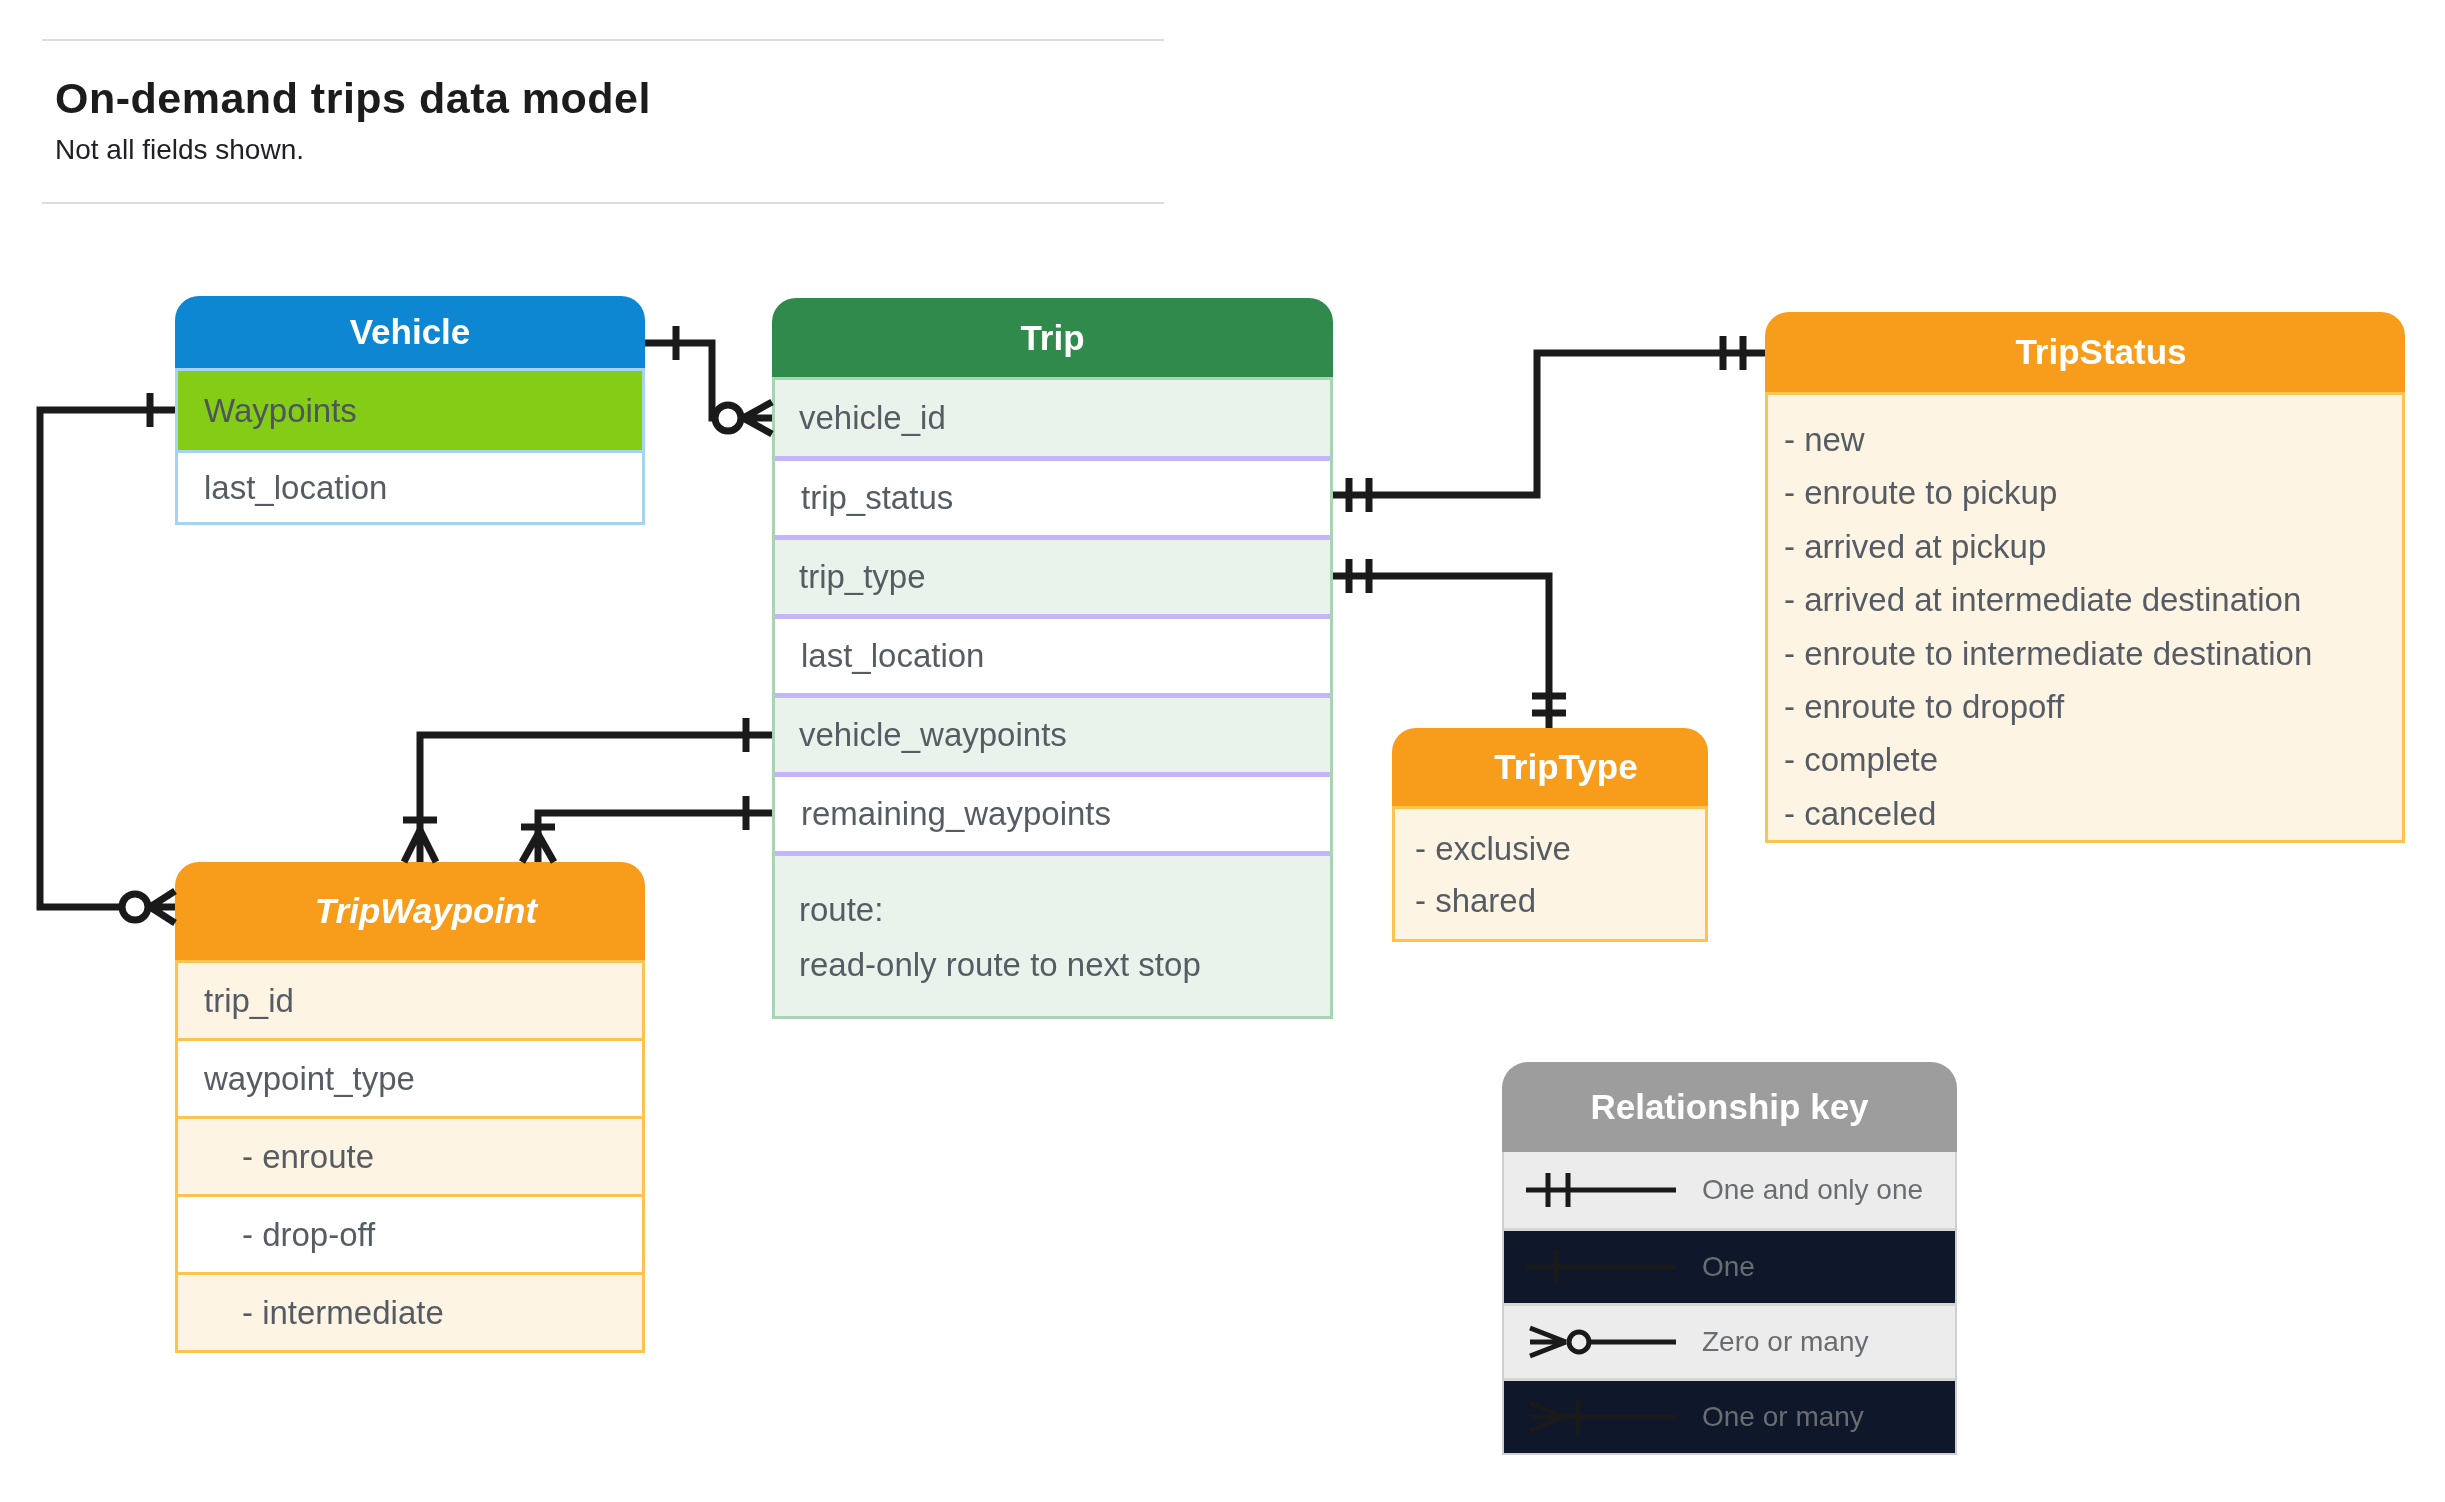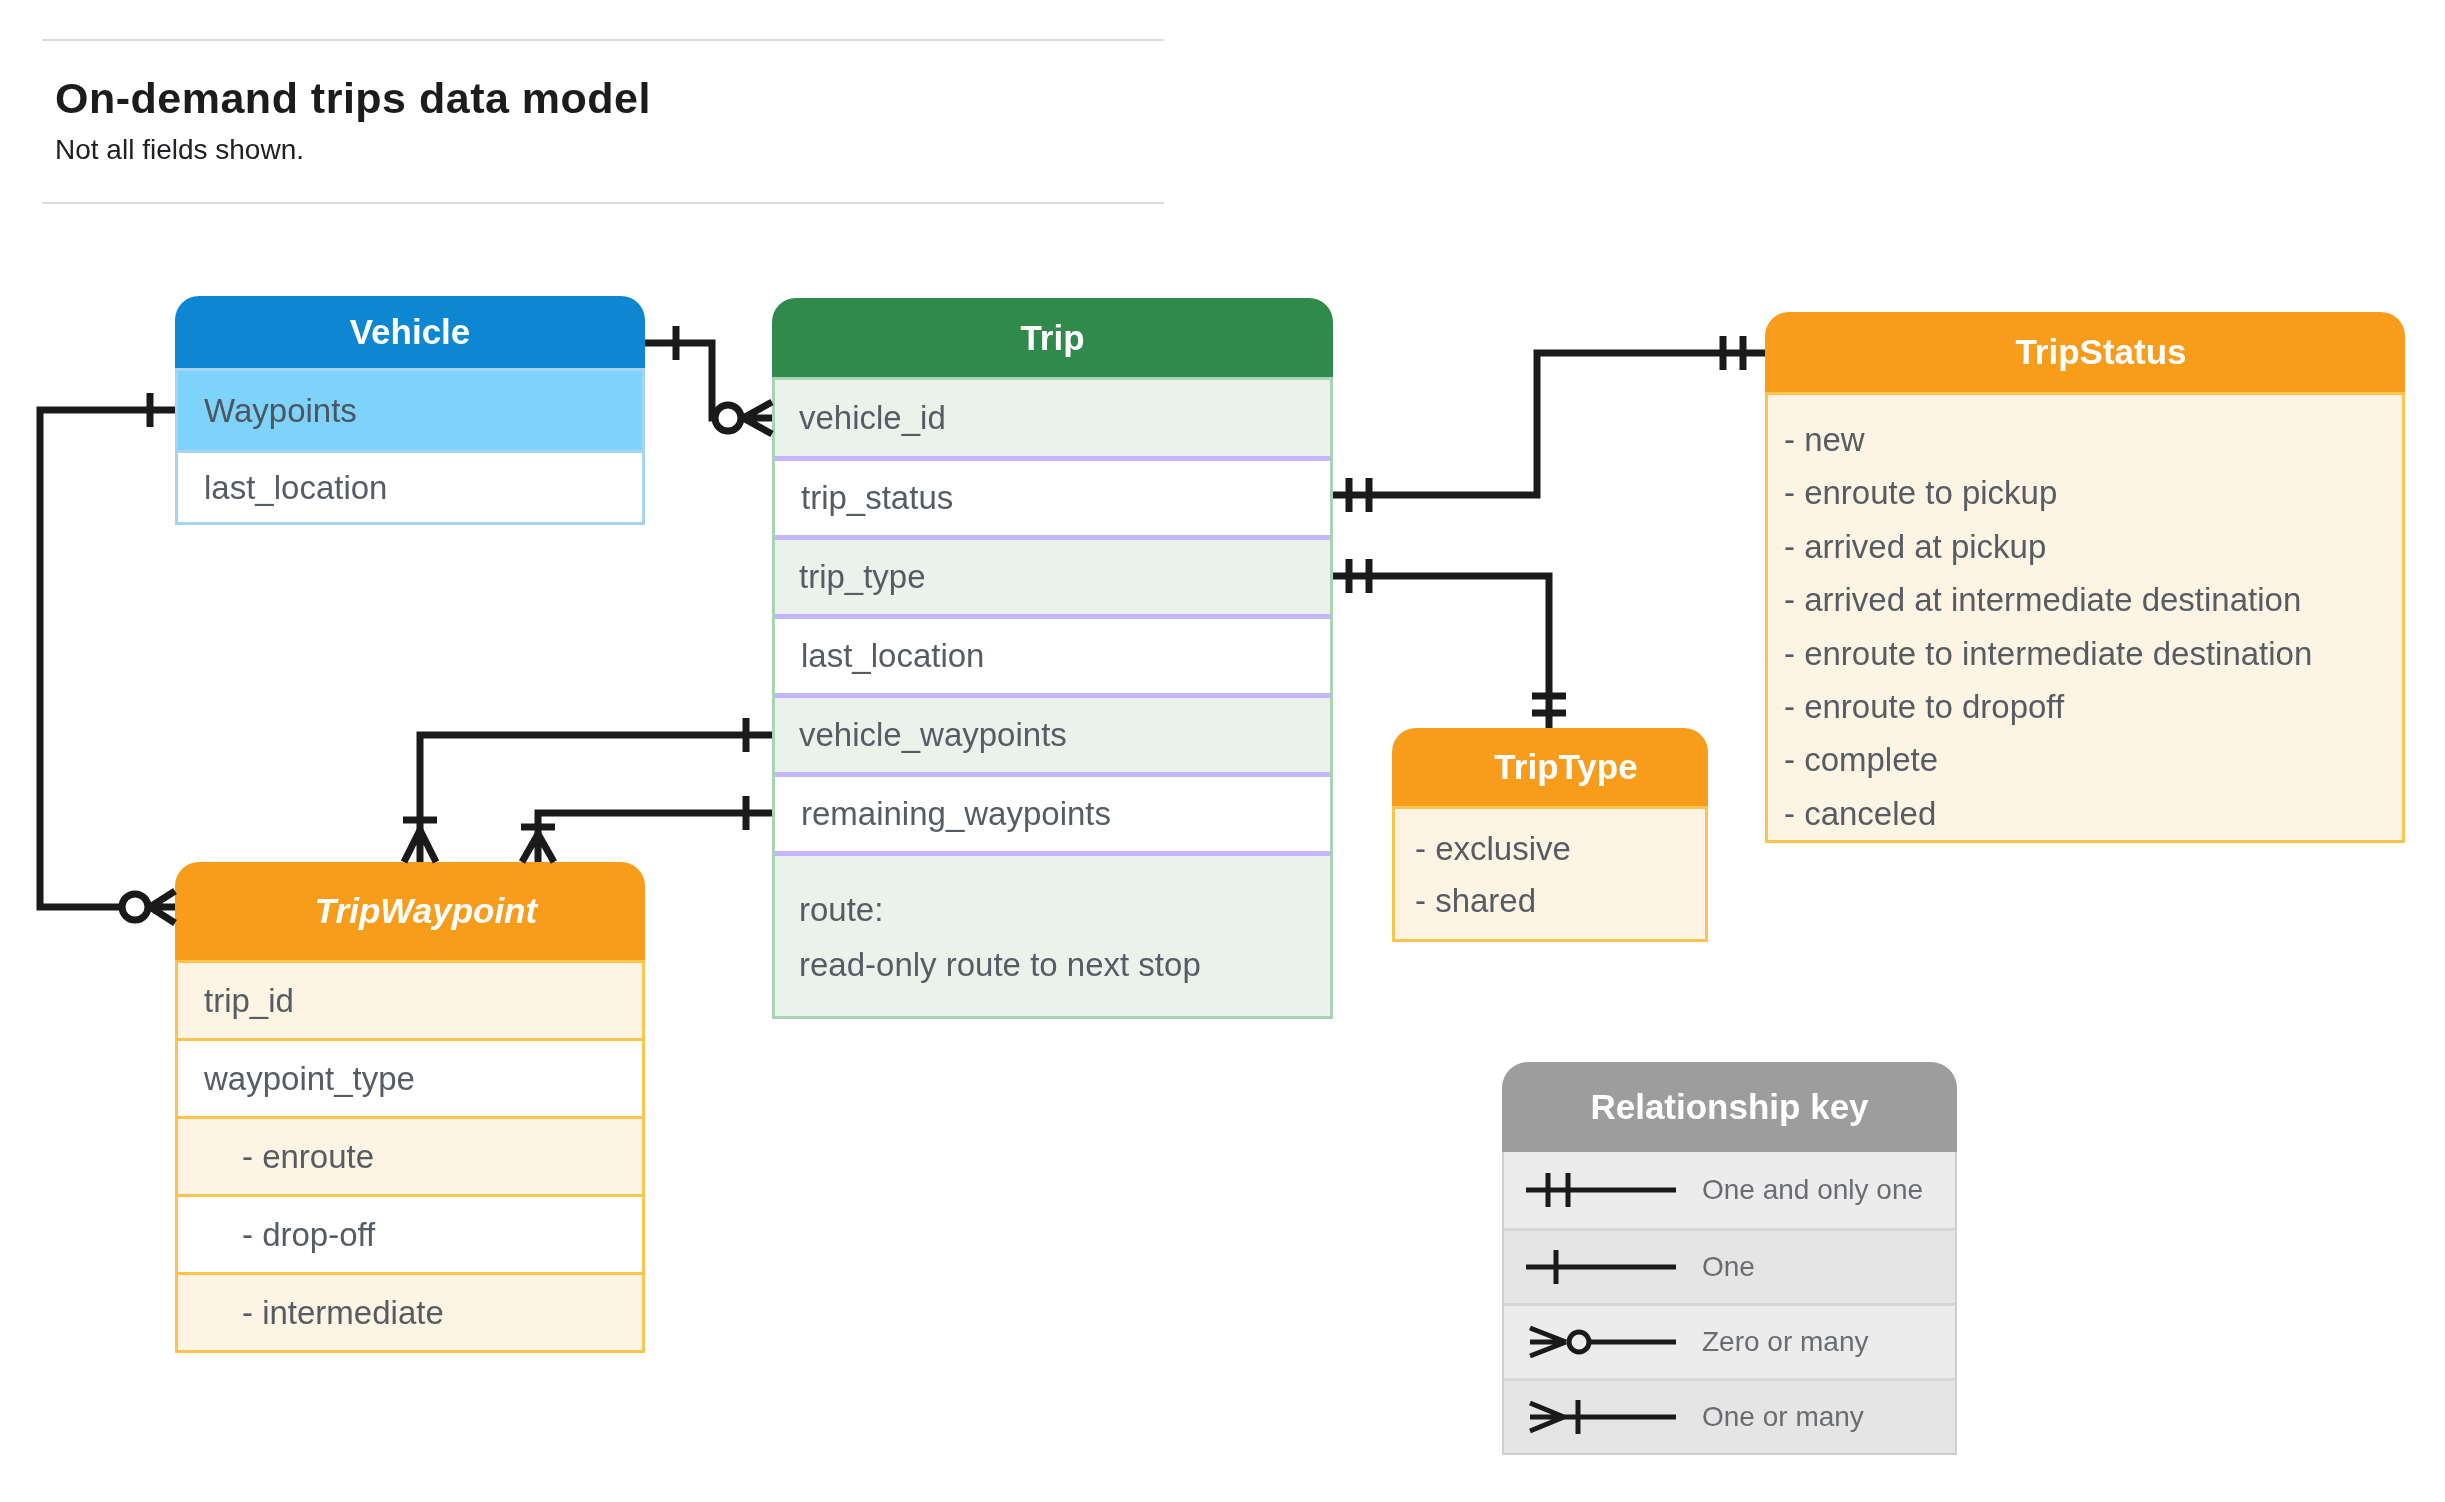--- a/index.html
+++ b/index.html
@@ -21,21 +21,21 @@
   .row{box-sizing:border-box;display:flex;align-items:center;
        padding-left:26px;font-size:33px;color:#565c63;}
   .indent{padding-left:64px;}
 
   
   #vehicle{left:175px;top:296px;width:470px;}
   #vehicle .hdr{height:72px;background:#0d87d2;}
   #vehicle .body{border:3px solid #a6d3f2;}
   #vehicle .row{border-top:3px solid #a6d3f2;}
   #vehicle .row:first-child{border-top:none;}
-  .row-blue{background:#7dd3fc;height:79px;color:#4e555d;}
+  .row-blue{background:#84cc16;height:79px;color:#4e555d;}
   .row-white-b{background:#ffffff;height:72px;}
 
   
   #trip{left:772px;top:298px;width:561px;}
   #trip .hdr{height:79px;background:#2f8a4b;}
   #trip .body{border:3px solid #a9d4b3;}
   #trip .row{border-top:5px solid #c4b5fd;height:79px;}
   #trip .row:first-child{border-top:none;height:76px;}
   .g-lt{background:#e9f2eb;padding-left:24px;}
   .g-wh{background:#ffffff;}
@@ -60,21 +60,21 @@
   #tripwaypoint .row{border-top:3px solid #fcc44f;height:78px;}
   #tripwaypoint .row:first-child{border-top:none;height:75px;}
 
   
   #legend{left:1502px;top:1062px;width:455px;}
   #legend .hdr{height:90px;background:#9d9d9d;border-radius:26px 26px 0 0;}
   #legend .body{border:2px solid #cfcfcf;border-top:none;}
   #legend .krow{box-sizing:border-box;height:75px;display:flex;align-items:center;border-top:3px solid #d6d6d6;}
   #legend .krow:first-child{border-top:none;height:76px;}
   .k-lt{background:#ececec;}
-  .k-wh{background:#e5e5e5;}
+  .k-wh{background:#0f172a;}
   .ksym{width:150px;margin-left:22px;flex:0 0 auto;}
   .klabel{font-size:28px;color:#696d71;margin-left:26px;white-space:nowrap;}
 
   #connectors{position:absolute;left:0;top:0;pointer-events:none;}
 </style>
 </head>
 <body>
 
 <div class="divider" style="top:39px"></div>
 <div id="page-title">On-demand trips data model</div>

